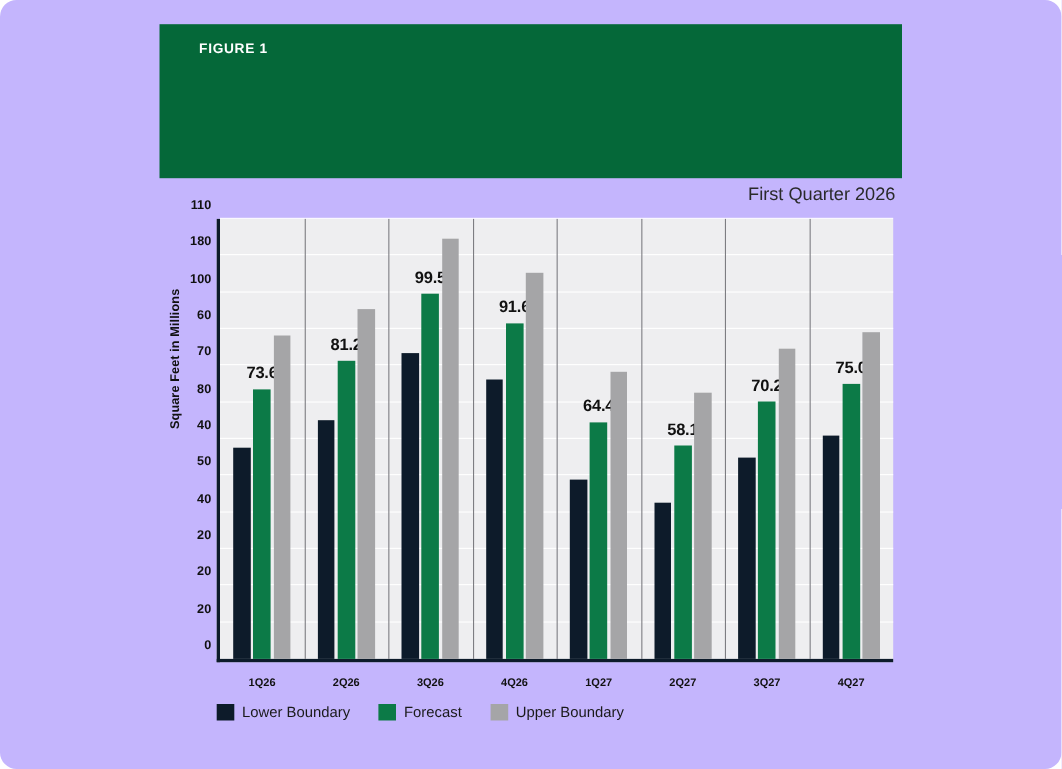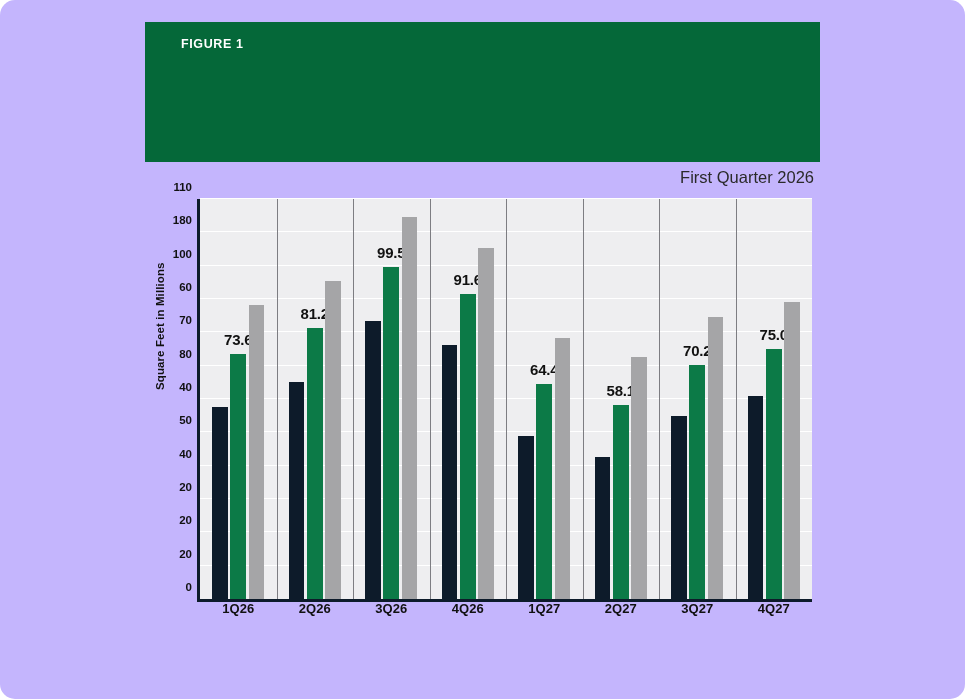--- a/index.html
+++ b/index.html
@@ -139,24 +139,24 @@
     font-size: 15px;
     font-weight: 700;
     color: #111111;
     white-space: nowrap;
     letter-spacing: -0.2px;
   }
 
   .x-tick-label {
     position: absolute;
     top: 100%;
-    margin-top: 2px;
+    margin-top: 17px;
     left: 50%;
     transform: translateX(-50%);
-    font-size: 13px;
+    font-size: 10px;
     font-weight: 700;
     color: #111111;
     white-space: nowrap;
   }
 
   
   #chart-legend {
     position: absolute;
     left: 197px; top: 640px;
     display: flex;
@@ -289,14 +289,28 @@
             </div>
             <div class="bar bar-upper" style="left: 63.75%; width: 20.5%; height: 74.1667%; background: rgb(165, 165, 167);"></div>
             <div class="x-tick-label">4Q27</div>
           </div>
           <div class="group-separator" style="left: 87.5%;"></div>
         </div>
     </div>
 
   </div>
 
+  <div id="chart-legend">
+      <div class="legend-item">
+        <span class="legend-swatch" style="background: rgb(13, 27, 42);"></span>
+        <span class="legend-label">Lower Boundary</span>
+      </div>
+      <div class="legend-item">
+        <span class="legend-swatch" style="background: rgb(12, 122, 71);"></span>
+        <span class="legend-label">Forecast</span>
+      </div>
+      <div class="legend-item">
+        <span class="legend-swatch" style="background: rgb(165, 165, 167);"></span>
+        <span class="legend-label">Upper Boundary</span>
+      </div>
+    </div>
 
 </div>
 
 </body></html>

